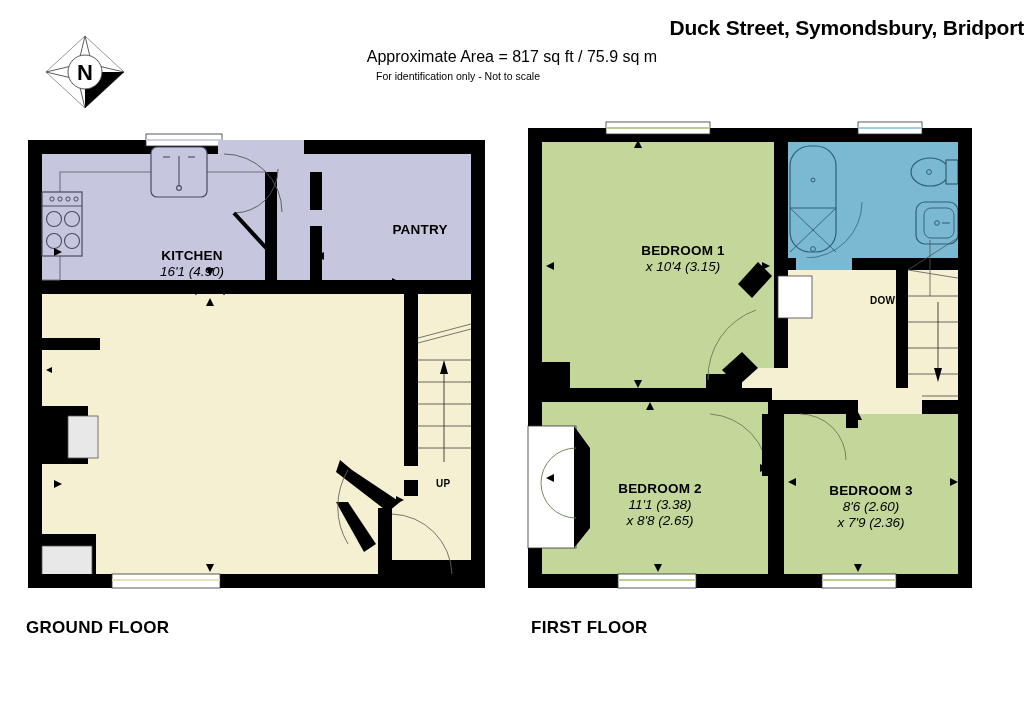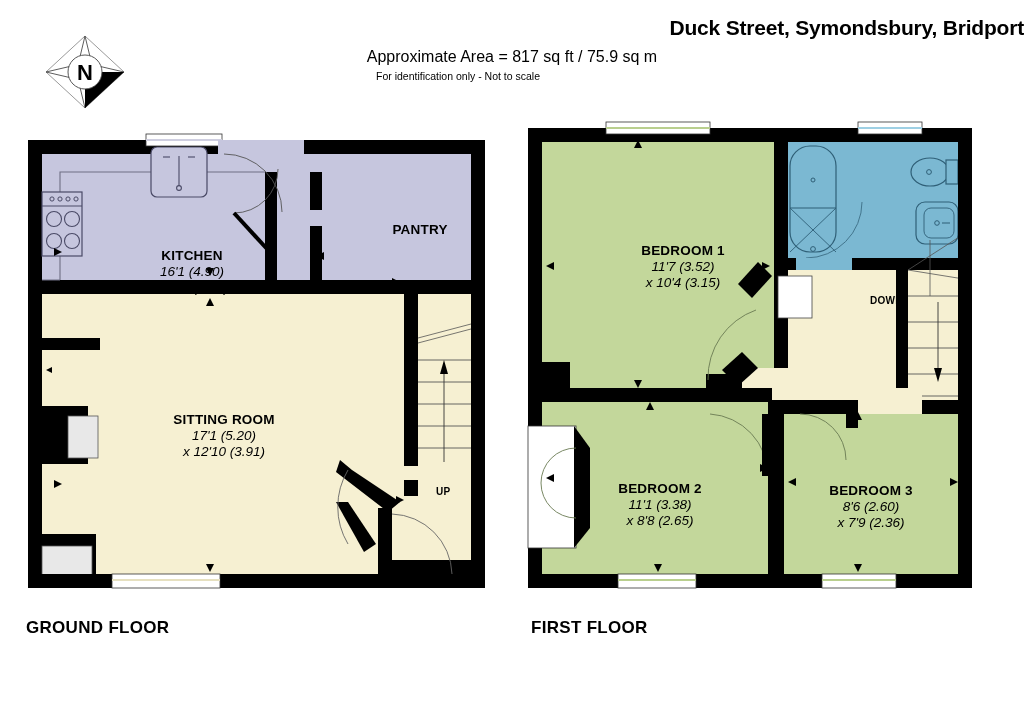--- a/index.html
+++ b/index.html
@@ -203,27 +203,22 @@
     <div class="room-label" style="left:112px;top:105px;width:160px;margin-top:33px;">
       <div class="rname">KITCHEN</div>
       <div class="rdim">16'1 (4.90)</div>
       <div class="rdim">x 5'11 (1.80)</div>
     </div>
 
     <div class="room-label" style="left:355px;top:112px;width:130px;">
       <div class="rname">PANTRY</div>
     </div>
 
-    <div class="room-label" style="left:104px;top:302px;width:240px;">
-      <div class="rname">SITTING ROOM</div>
-      <div class="rdim">17'1 (5.20)</div>
-      <div class="rdim">x 12'10 (3.91)</div>
-    </div>
-
-    <div class="small-label" style="left:436px;top:368px;margin-top:8px;">UP</div>
+
+    <div class="small-label" style="left:436px;top:368px;">UP</div>
   </div>
 
   <div id="plan-first" class="plan">
     <svg width="514" height="500" viewBox="0 0 514 500">
       <defs>
         <clipPath id="ffClip">
             <rect x="0" y="0" width="514" height="500"></rect>
           </clipPath>
       </defs>
       <g clip-path="url(#ffClip)">
@@ -346,21 +341,20 @@
         <polygon points="278,372 286,368 286,376"></polygon>
         <polygon points="448,372 440,368 440,376"></polygon>
         <polygon points="348,302 344,310 352,310"></polygon>
         <polygon points="348,462 344,454 352,454"></polygon>
       </g>
       </g>
     </svg>
 
     <div class="room-label" style="left:78px;top:133px;width:190px;">
       <div class="rname">BEDROOM 1</div>
-      <div class="rdim">11'7 (3.52)</div>
       <div class="rdim">x 10'4 (3.15)</div>
     </div>
 
     <div class="room-label" style="left:55px;top:371px;width:190px;">
       <div class="rname">BEDROOM 2</div>
       <div class="rdim">11'1 (3.38)</div>
       <div class="rdim">x 8'8 (2.65)</div>
     </div>
 
     <div class="room-label" style="left:266px;top:373px;width:190px;">

